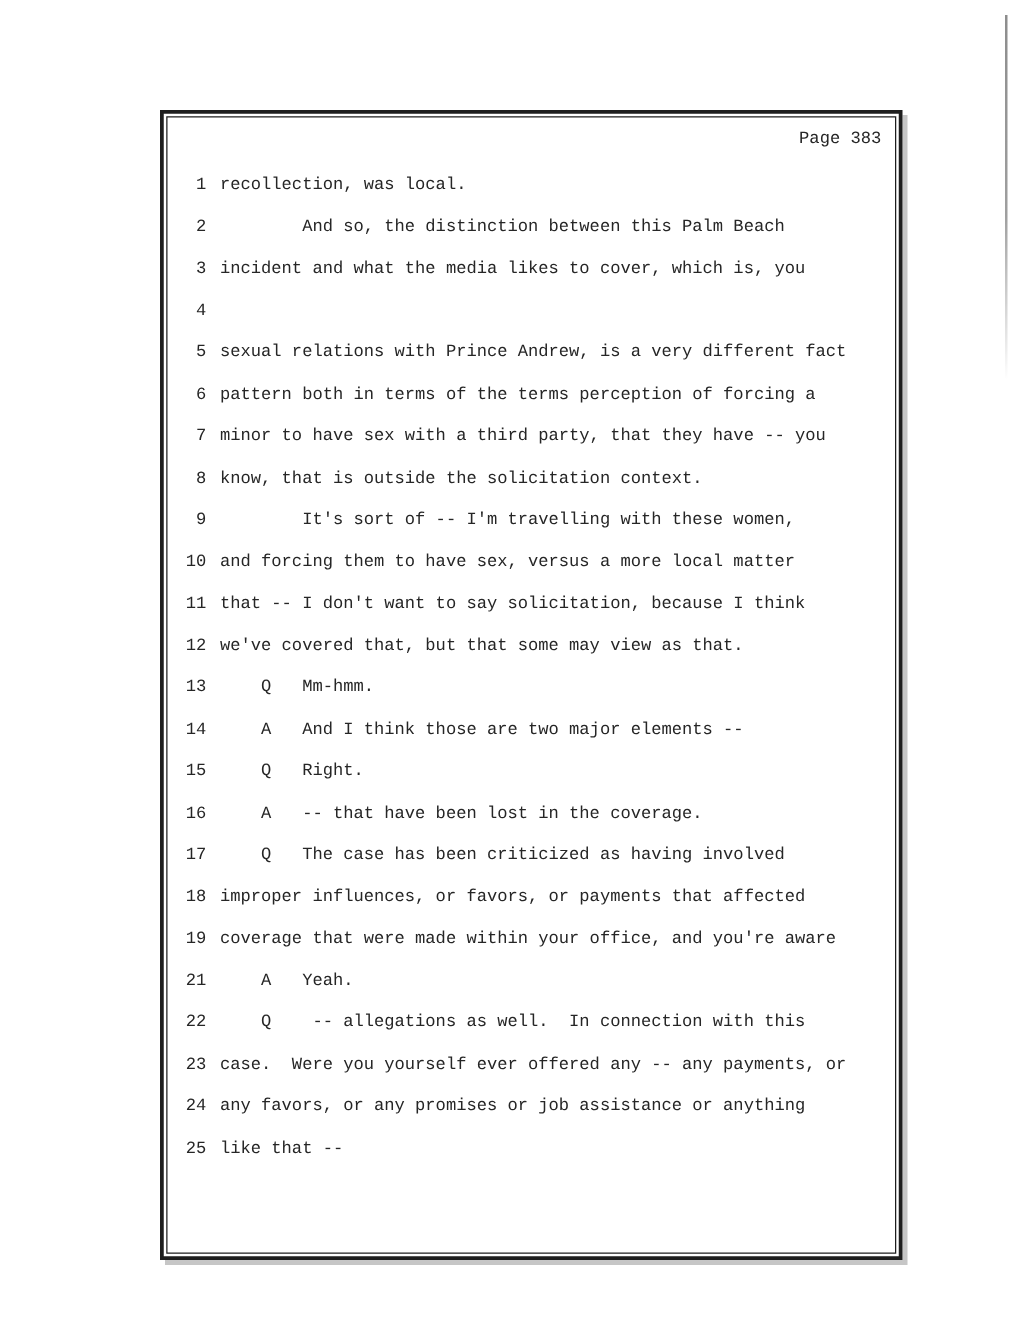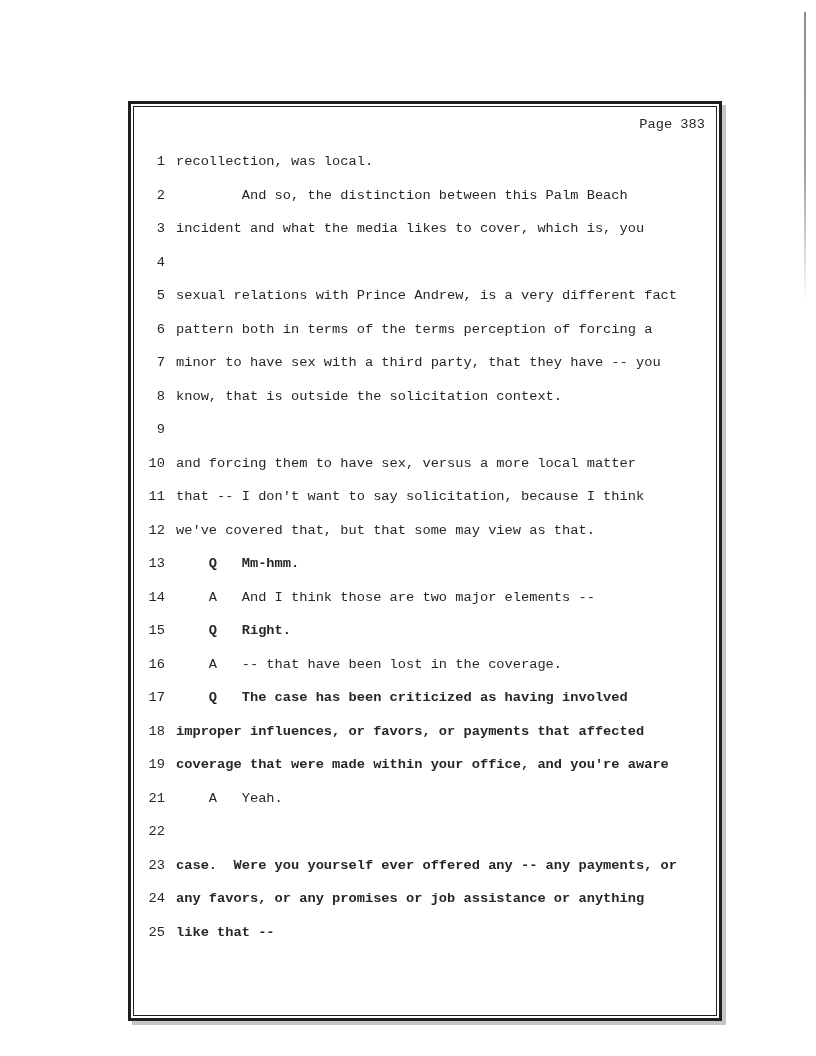--- a/index.html
+++ b/index.html
@@ -19,21 +19,21 @@
     position: absolute;
     left: 804px;
     top: 12px;
     width: 2px;
     height: 292px;
     background: linear-gradient(to bottom, #8d8d8d 0%, #9f9f9f 55%, rgba(158,158,158,0) 100%);
   }
   .frame {
     position: absolute;
     left: 128px;
-    top: 101px;
+    top: 88px;
     width: 594px;
     height: 920px;
     box-sizing: border-box;
     border: 3px solid #1e1e1e;
     padding: 2px;
     background: #ffffff;
     box-shadow: 4px 4px 0 #c6c6c6;
   }
   .frame-inner {
     width: 100%;
@@ -65,21 +65,21 @@
   .ln {
     flex: 0 0 31px;
     width: 31px;
     text-align: right;
   }
   .lt {
     white-space: pre;
     margin-left: 11px;
   }
   .line.bold .lt {
-    font-weight: bold;
+    font-weight: normal;
   }
 </style>
 </head>
 <body>
 
 <div class="scan-line"></div>
 
 <div class="frame">
   <div class="frame-inner">
     <div class="page-label">Page 383</div>
@@ -110,20 +110,21 @@
         <div class="line">
           <span class="ln">7</span>
           <span class="lt">minor to have sex with a third party, that they have -- you</span>
         </div>
         <div class="line">
           <span class="ln">8</span>
           <span class="lt">know, that is outside the solicitation context.</span>
         </div>
         <div class="line">
           <span class="ln">9</span>
+          <span class="lt">        It's sort of -- I'm travelling with these women,</span>
         </div>
         <div class="line">
           <span class="ln">10</span>
           <span class="lt">and forcing them to have sex, versus a more local matter</span>
         </div>
         <div class="line">
           <span class="ln">11</span>
           <span class="lt">that -- I don't want to say solicitation, because I think</span>
         </div>
         <div class="line">
@@ -157,20 +158,21 @@
         <div class="line bold">
           <span class="ln">19</span>
           <span class="lt">coverage that were made within your office, and you're aware</span>
         </div>
         <div class="line">
           <span class="ln">21</span>
           <span class="lt">    A   Yeah.</span>
         </div>
         <div class="line bold">
           <span class="ln">22</span>
+          <span class="lt">    Q    -- allegations as well.  In connection with this</span>
         </div>
         <div class="line bold">
           <span class="ln">23</span>
           <span class="lt">case.  Were you yourself ever offered any -- any payments, or</span>
         </div>
         <div class="line bold">
           <span class="ln">24</span>
           <span class="lt">any favors, or any promises or job assistance or anything</span>
         </div>
         <div class="line bold">

